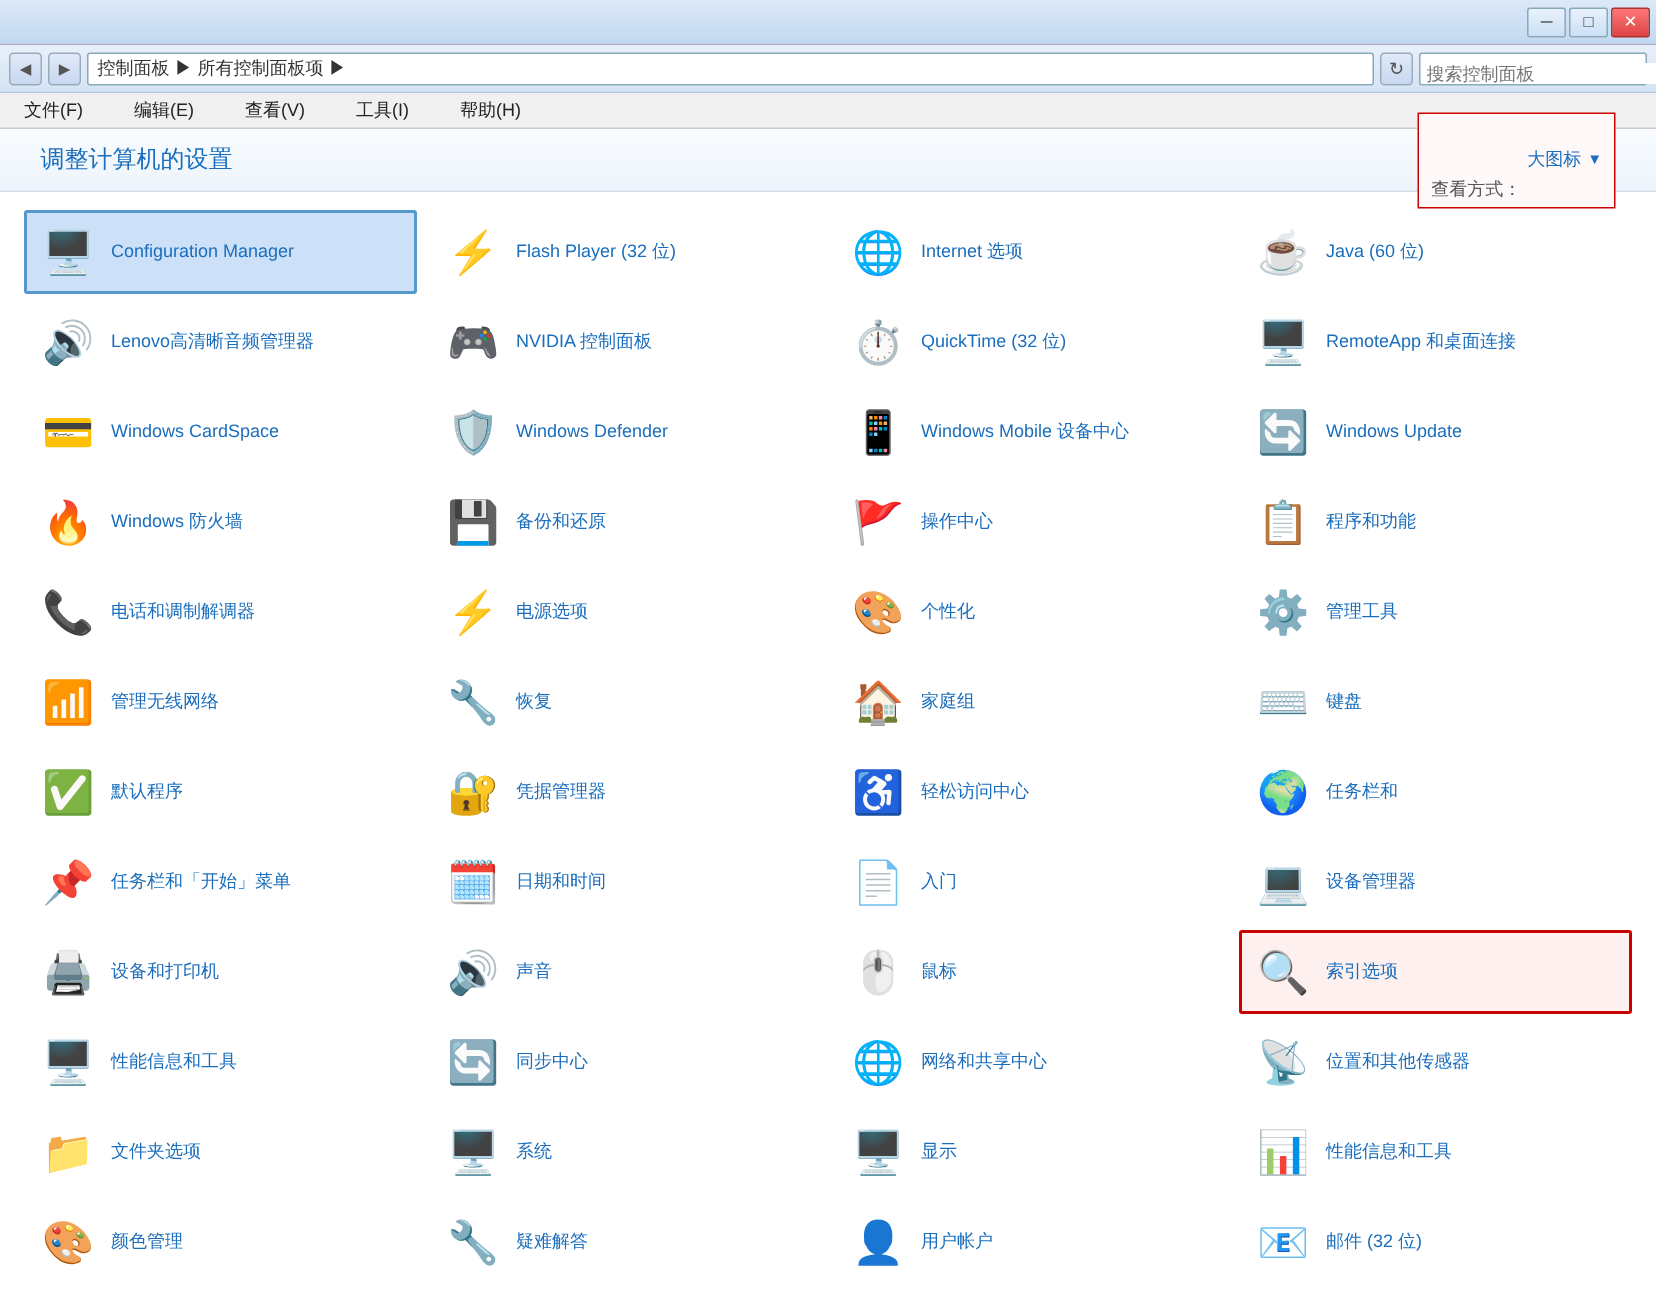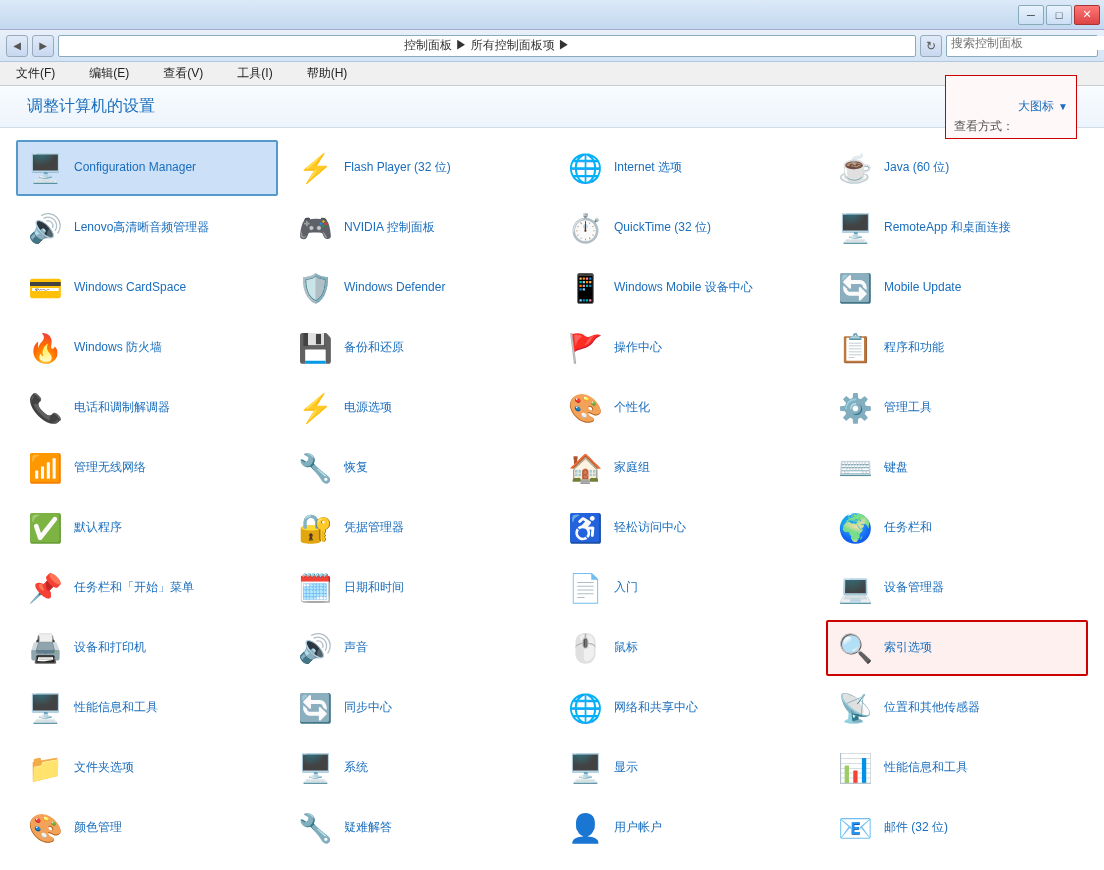--- a/index.html
+++ b/index.html
@@ -72,42 +72,41 @@
       flex: 1;
       height: 22px;
       background: white;
       border: 1px solid #8ab;
       border-radius: 2px;
       display: flex;
       align-items: center;
       padding: 0 6px;
       font-size: 12px;
       color: #333;
-      justify-content: center;
     }
     .addr-refresh {
       width: 22px;
       height: 22px;
       background: linear-gradient(to bottom, #e0eaf8, #c8d8f0);
       border: 1px solid #9ab;
       border-radius: 3px;
       display: flex;
       align-items: center;
       justify-content: center;
       cursor: pointer;
       font-size: 12px;
       color: #555;
     }
     .search-box {
       width: 152px;
       height: 22px;
       border: 1px solid #8ab;
       border-radius: 2px;
       display: flex;
-      align-items: flex-start;
+      align-items: flex-end;
       background: white;
       padding: 0 4px;
     }
     .search-box input {
       border: none;
       outline: none;
       flex: 1;
       font-size: 12px;
       color: #aaa;
     }
@@ -298,21 +297,21 @@
     <div class="icon-item">
       <div class="icon-img">🛡️</div>
       <span class="icon-label">Windows Defender</span>
     </div>
     <div class="icon-item">
       <div class="icon-img">📱</div>
       <span class="icon-label">Windows Mobile 设备中心</span>
     </div>
     <div class="icon-item">
       <div class="icon-img">🔄</div>
-      <span class="icon-label">Mobile Update</span>
+      <span class="icon-label">Windows Update</span>
     </div>
     <div class="icon-item">
       <div class="icon-img">🔥</div>
       <span class="icon-label">Windows 防火墙</span>
     </div>
     <div class="icon-item">
       <div class="icon-img">💾</div>
       <span class="icon-label">备份和还原</span>
     </div>
     <div class="icon-item">

